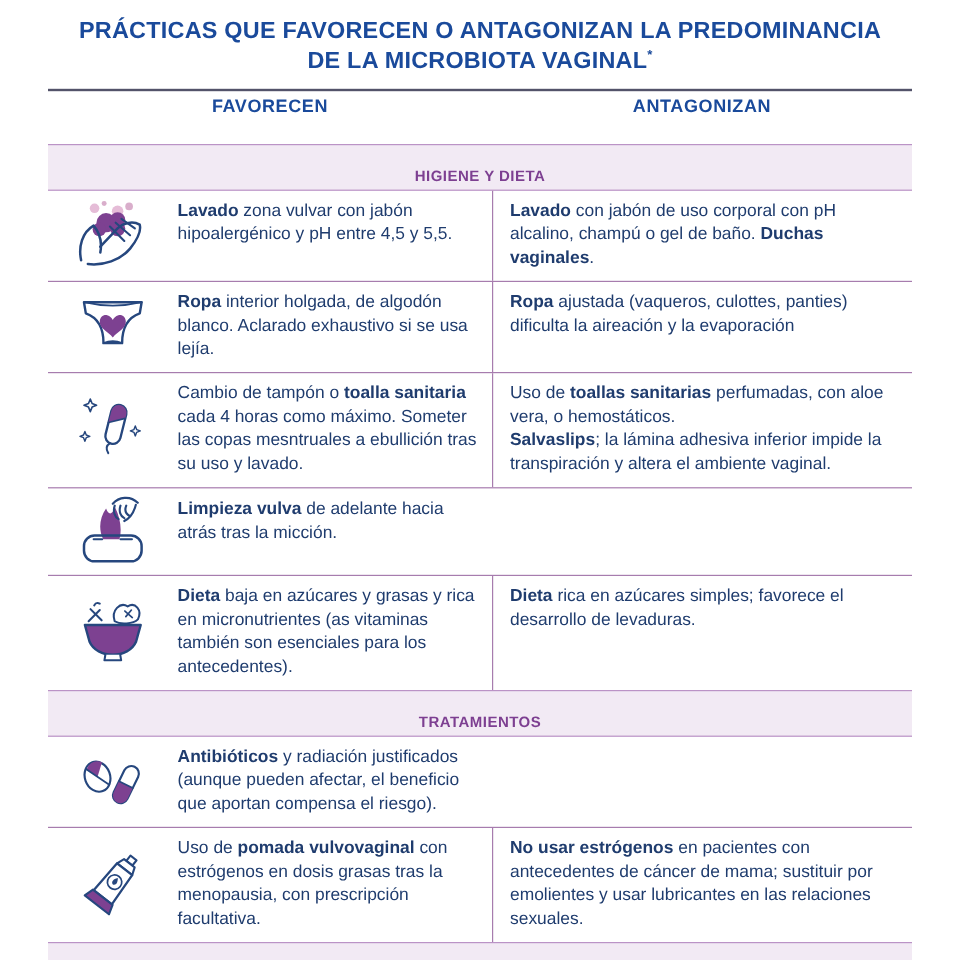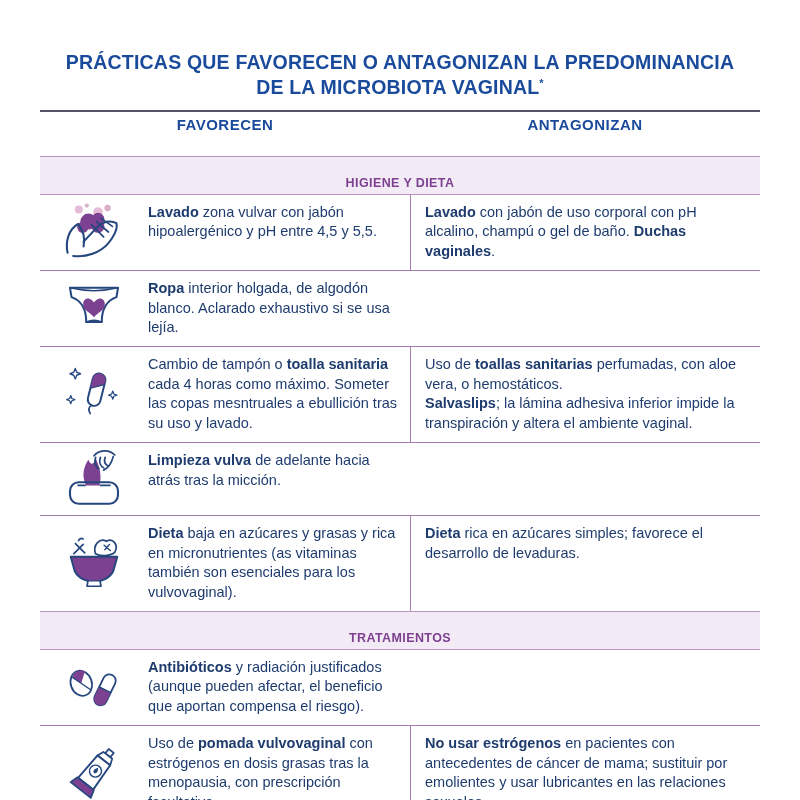--- a/index.html
+++ b/index.html
@@ -11,21 +11,20 @@
   }
   .page { padding: 14px 40px 0 40px; }
 
   .title {
     color: var(--titleBlue);
     font-size: 19.5px;
     font-weight: bold;
     text-align: center;
     line-height: 1.3;
     letter-spacing: .2px;
-    margin-top: 36px;
   }
   .title .ast { font-size: 11px; vertical-align: super; }
 
   .table {
     margin-top: 9px;
     border-top: 2px solid var(--darkLine);
     border-bottom: 2.5px solid var(--bottomLine);
   }
   .colheads {
     display: grid;
@@ -121,20 +120,21 @@
         <div class="row">
           <div class="icon-cell">
             <svg viewBox="0 0 80 80" style="width:64px;height:62px" fill="none" stroke-linecap="round" stroke-linejoin="round">
     <path d="M9,14 H71 L69,26 C55,31 50,44 50,58 H30 C30,44 25,31 11,26 Z" fill="#fff" stroke="#26477e" stroke-width="2.6"></path>
     <path d="M9,14 C30,19 50,19 71,14" stroke="#26477e" stroke-width="2"></path>
     <path d="M30,58 q10,-4 20,0" stroke="#26477e" stroke-width="2"></path>
     <path d="M40,52 C35,45 26,43 26,35 C26,30 30,27 34,28 C37,29 39,31 40,33 C41,31 43,29 46,28 C50,27 54,30 54,35 C54,43 45,45 40,52 Z" fill="#7d4191" stroke="none"></path>
   </svg>
           </div>
           <div class="cell left"><span class="b">Ropa</span><span> interior holgada, de algodón blanco. Aclarado exhaustivo si se usa lejía.</span></div>
+          <div class="cell right"><span class="b">Ropa</span><span> ajustada (vaqueros, culottes, panties) dificulta la aireación y la evaporación</span></div>
         </div>
         <div class="row">
           <div class="icon-cell">
             <svg viewBox="0 0 80 80" style="width:60px;height:60px" fill="none" stroke-linecap="round" stroke-linejoin="round">
     <g transform="rotate(14 42 38)">
       <rect x="34" y="12" width="17" height="44" rx="8.5" fill="#fff" stroke="#26477e" stroke-width="2.6"></rect>
       <path d="M34,34 L51,25 L51,20.5 A8.5,8.5 0 0 0 34,20.5 Z" fill="#7d4191" stroke="none"></path>
       <path d="M34,34 L51,25" stroke="#26477e" stroke-width="1.8"></path>
       <path d="M41,56 q-5,5 1,11" stroke="#26477e" stroke-width="2.2"></path>
     </g>
@@ -161,21 +161,21 @@
         <div class="row">
           <div class="icon-cell">
             <svg viewBox="0 0 80 80" style="width:66px;height:62px" fill="none" stroke-linecap="round" stroke-linejoin="round">
     <path d="M14,28 L26,16 M16,15 L28,27 M20,11 q2,-4 6,-2" stroke="#26477e" stroke-width="2.2"></path>
     <path d="M42,28 C38,16 48,7 56,12 C64,7 72,16 67,26 C62,31 48,32 42,28 Z" fill="#fff" stroke="#26477e" stroke-width="2.2"></path>
     <path d="M53,17 L61,24 M60,16 L54,23" stroke="#26477e" stroke-width="1.8"></path>
     <path d="M10,32 H70 L65,50 C61,59 51,64 40,64 C29,64 19,59 15,50 Z" fill="#7d4191" stroke="#26477e" stroke-width="2.6"></path>
     <path d="M32,64 L31,70 H49 L48,64" fill="#fff" stroke="#26477e" stroke-width="2.2"></path>
   </svg>
           </div>
-          <div class="cell left"><span class="b">Dieta</span><span> baja en azúcares y grasas y rica en micronutrientes (as vitaminas también son esenciales para los vulvovaginal).</span></div>
+          <div class="cell left"><span class="b">Dieta</span><span> baja en azúcares y grasas y rica en micronutrientes (as vitaminas también son esenciales para los antecedentes).</span></div>
           <div class="cell right"><span class="b">Dieta</span><span> rica en azúcares simples; favorece el desarrollo de levaduras.</span></div>
         </div>
         <div class="band"><span>TRATAMIENTOS</span></div>
         <div class="row">
           <div class="icon-cell">
             <svg viewBox="0 0 80 80" style="width:64px;height:60px" fill="none" stroke-linecap="round" stroke-linejoin="round">
     <ellipse cx="23" cy="35" rx="14" ry="17" transform="rotate(-20 23 35)" fill="#fff" stroke="#26477e" stroke-width="2.4"></ellipse>
     <path d="M23,35 L11,27 A14,17 -20 0 1 28,19 Z" fill="#7d4191" stroke="none"></path>
     <path d="M11,27 L36,44" stroke="#26477e" stroke-width="2"></path>
     <g transform="rotate(26 55 44)">

